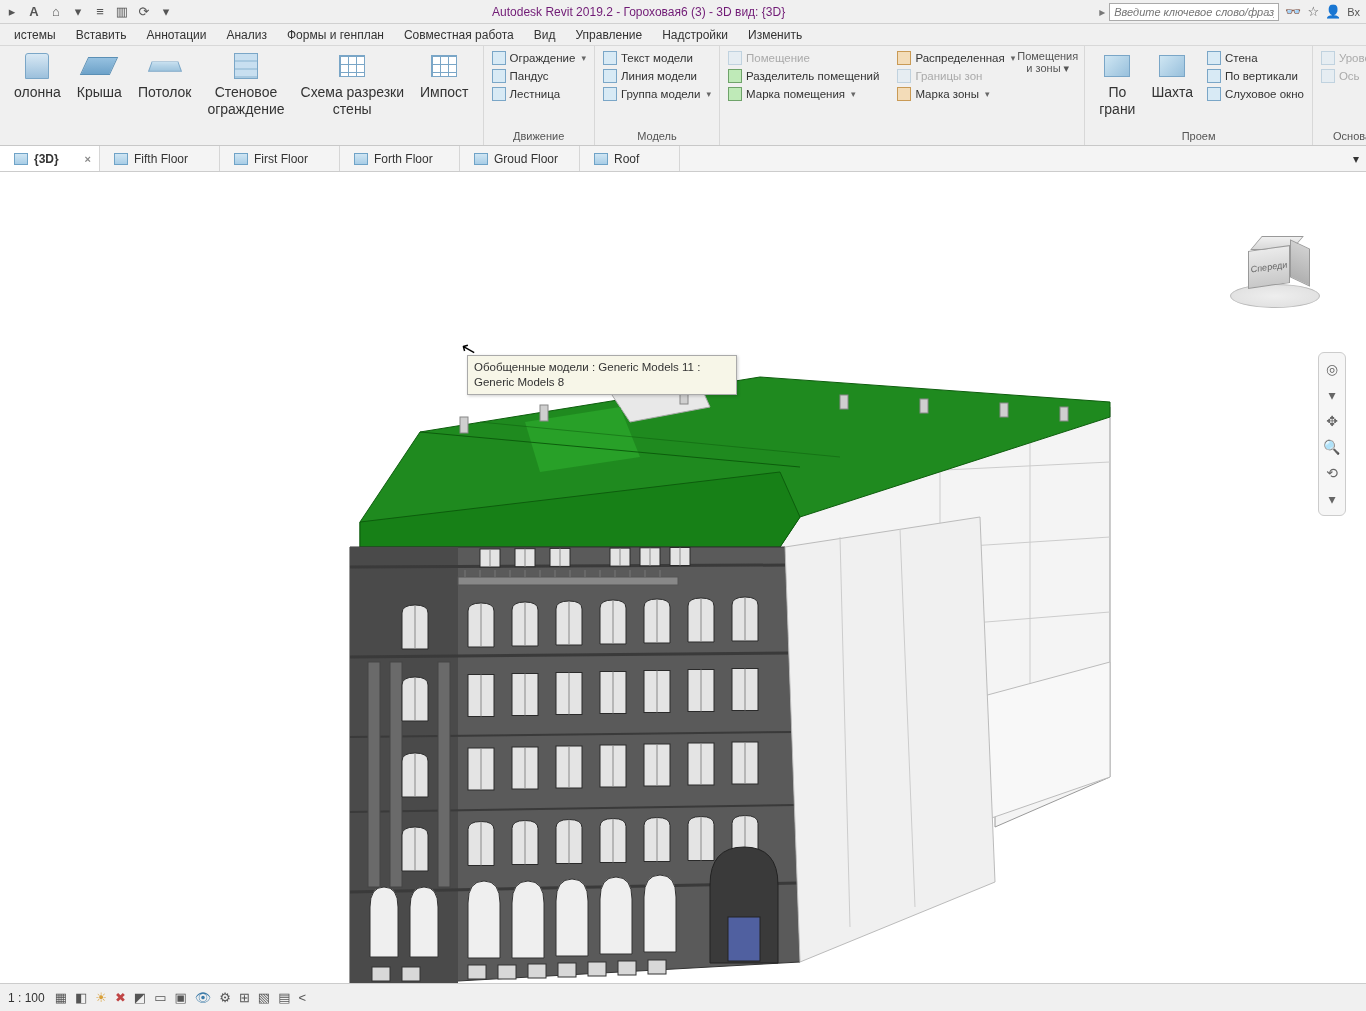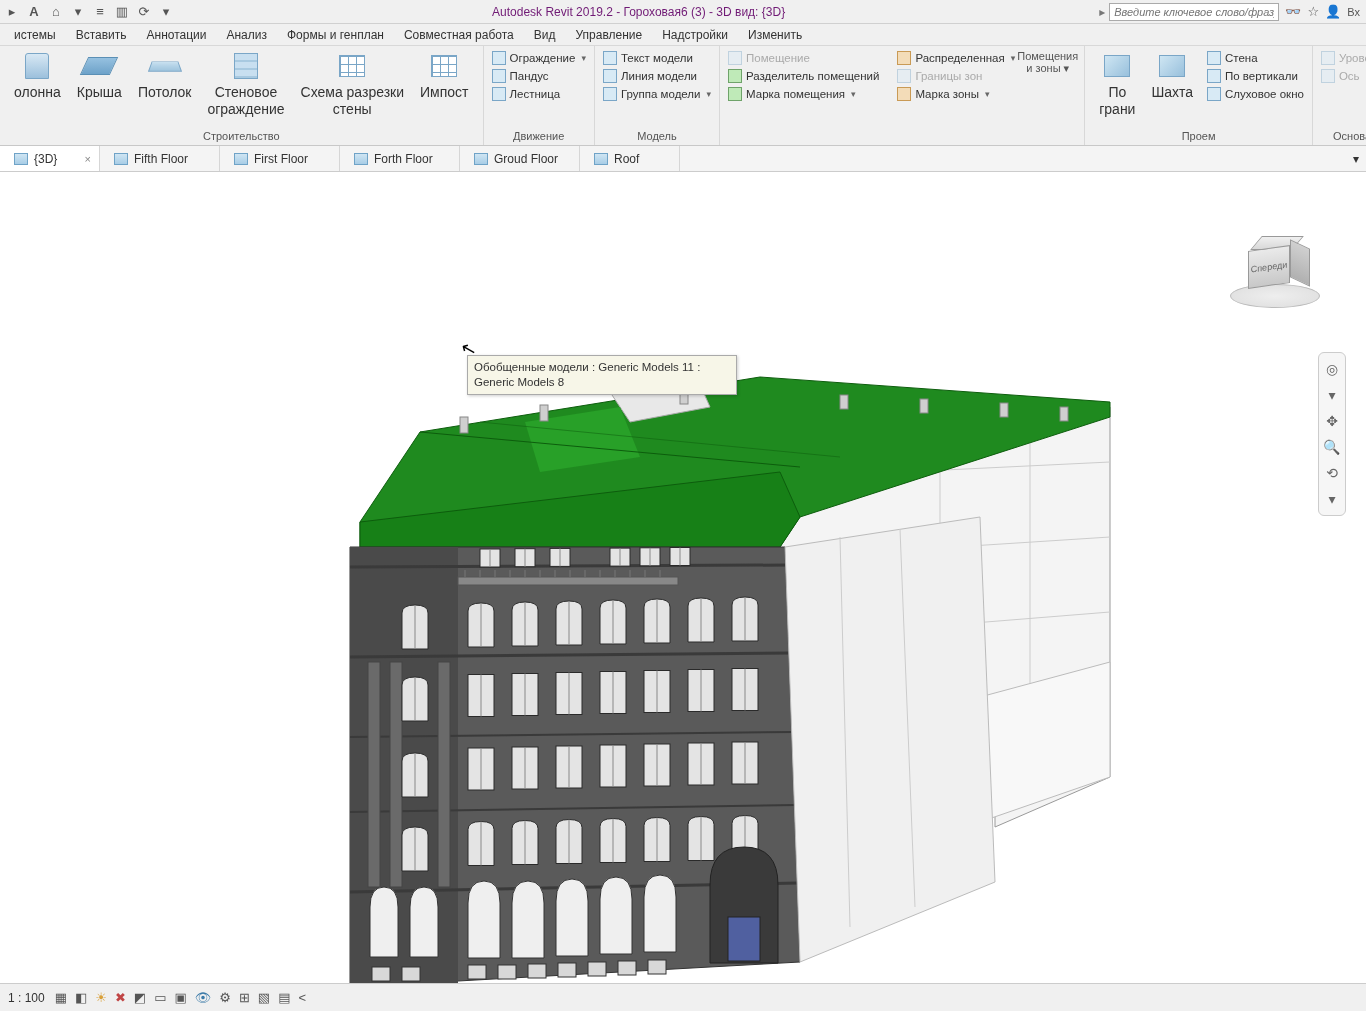--- a/index.html
+++ b/index.html
@@ -25,21 +25,21 @@
 .rgroup .tools.col { flex-direction: column; justify-content: flex-start; gap: 2px; padding-top: 2px; }
 .rgroup .tools.col .small { display: flex; align-items: center; gap: 4px; font-size: 11.5px; padding: 1px 2px; white-space: nowrap; }
 .rgroup .tools.col .small.dis { color: #aaa; }
 .rgroup .label { text-align: center; font-size: 11px; color: #555; padding: 2px 0 3px 0; }
 .bigbtn { display: flex; flex-direction: column; align-items: center; padding: 4px 8px; font-size: 14px; color: #333; text-align: center; line-height: 1.2; min-width: 50px; }
 .bigbtn .ico { width: 32px; height: 28px; display: flex; align-items: center; justify-content: center; margin-bottom: 4px; }
 
 
 .viewtabs { height: 26px; background: #f4f4f4; display: flex; align-items: stretch; border-bottom: 1px solid #ccc; font-size: 12px; }
 .viewtabs .tab { display: flex; align-items: center; gap: 6px; padding: 0 14px; border-right: 1px solid #d6d6d6; min-width: 120px; position: relative; }
-.viewtabs .tab.active { background: #fff; font-weight: normal; }
+.viewtabs .tab.active { background: #fff; font-weight: bold; }
 .viewtabs .tab .x { position: absolute; right: 8px; font-size: 11px; color: #888; }
 .viewtabs .tab .ico { width: 14px; height: 12px; border: 1px solid #6fa3c7; background: linear-gradient(#cfe5f3,#a8cde6); }
 
 
 .canvas { position: absolute; top: 172px; left: 0; right: 0; bottom: 28px; background: #fff; overflow: hidden; }
 .tooltip { position: absolute; left: 467px; top: 183px; background: #f7f6e8; border: 1px solid #aaa; padding: 4px 6px; font-size: 11.5px; color: #333; max-width: 270px; line-height: 1.3; box-shadow: 1px 1px 3px rgba(0,0,0,.2); }
 .cursor { position: absolute; left: 461px; top: 166px; font-size: 18px; color: #000; transform: rotate(-15deg); pointer-events: none; }
 
 
 .viewcube { position: absolute; top: 58px; right: 46px; width: 90px; height: 90px; }
@@ -149,21 +149,20 @@
           <span style="white-space:pre">Схема разрезки
 стены</span>
         </div>
       <div class="bigbtn">
           <div class="ico">
             <div class="sh-grid"></div>
           </div>
           <span>Импост</span>
         </div>
     </div>
-    <div class="label">Строительство</div>
   </div>
 
   <div class="rgroup">
     <div class="tools col">
       <div class="small">
           <span class="sm-ico"></span>
           <span>Ограждение</span>
           <span class="dd">▾</span>
         </div>
       <div class="small">

